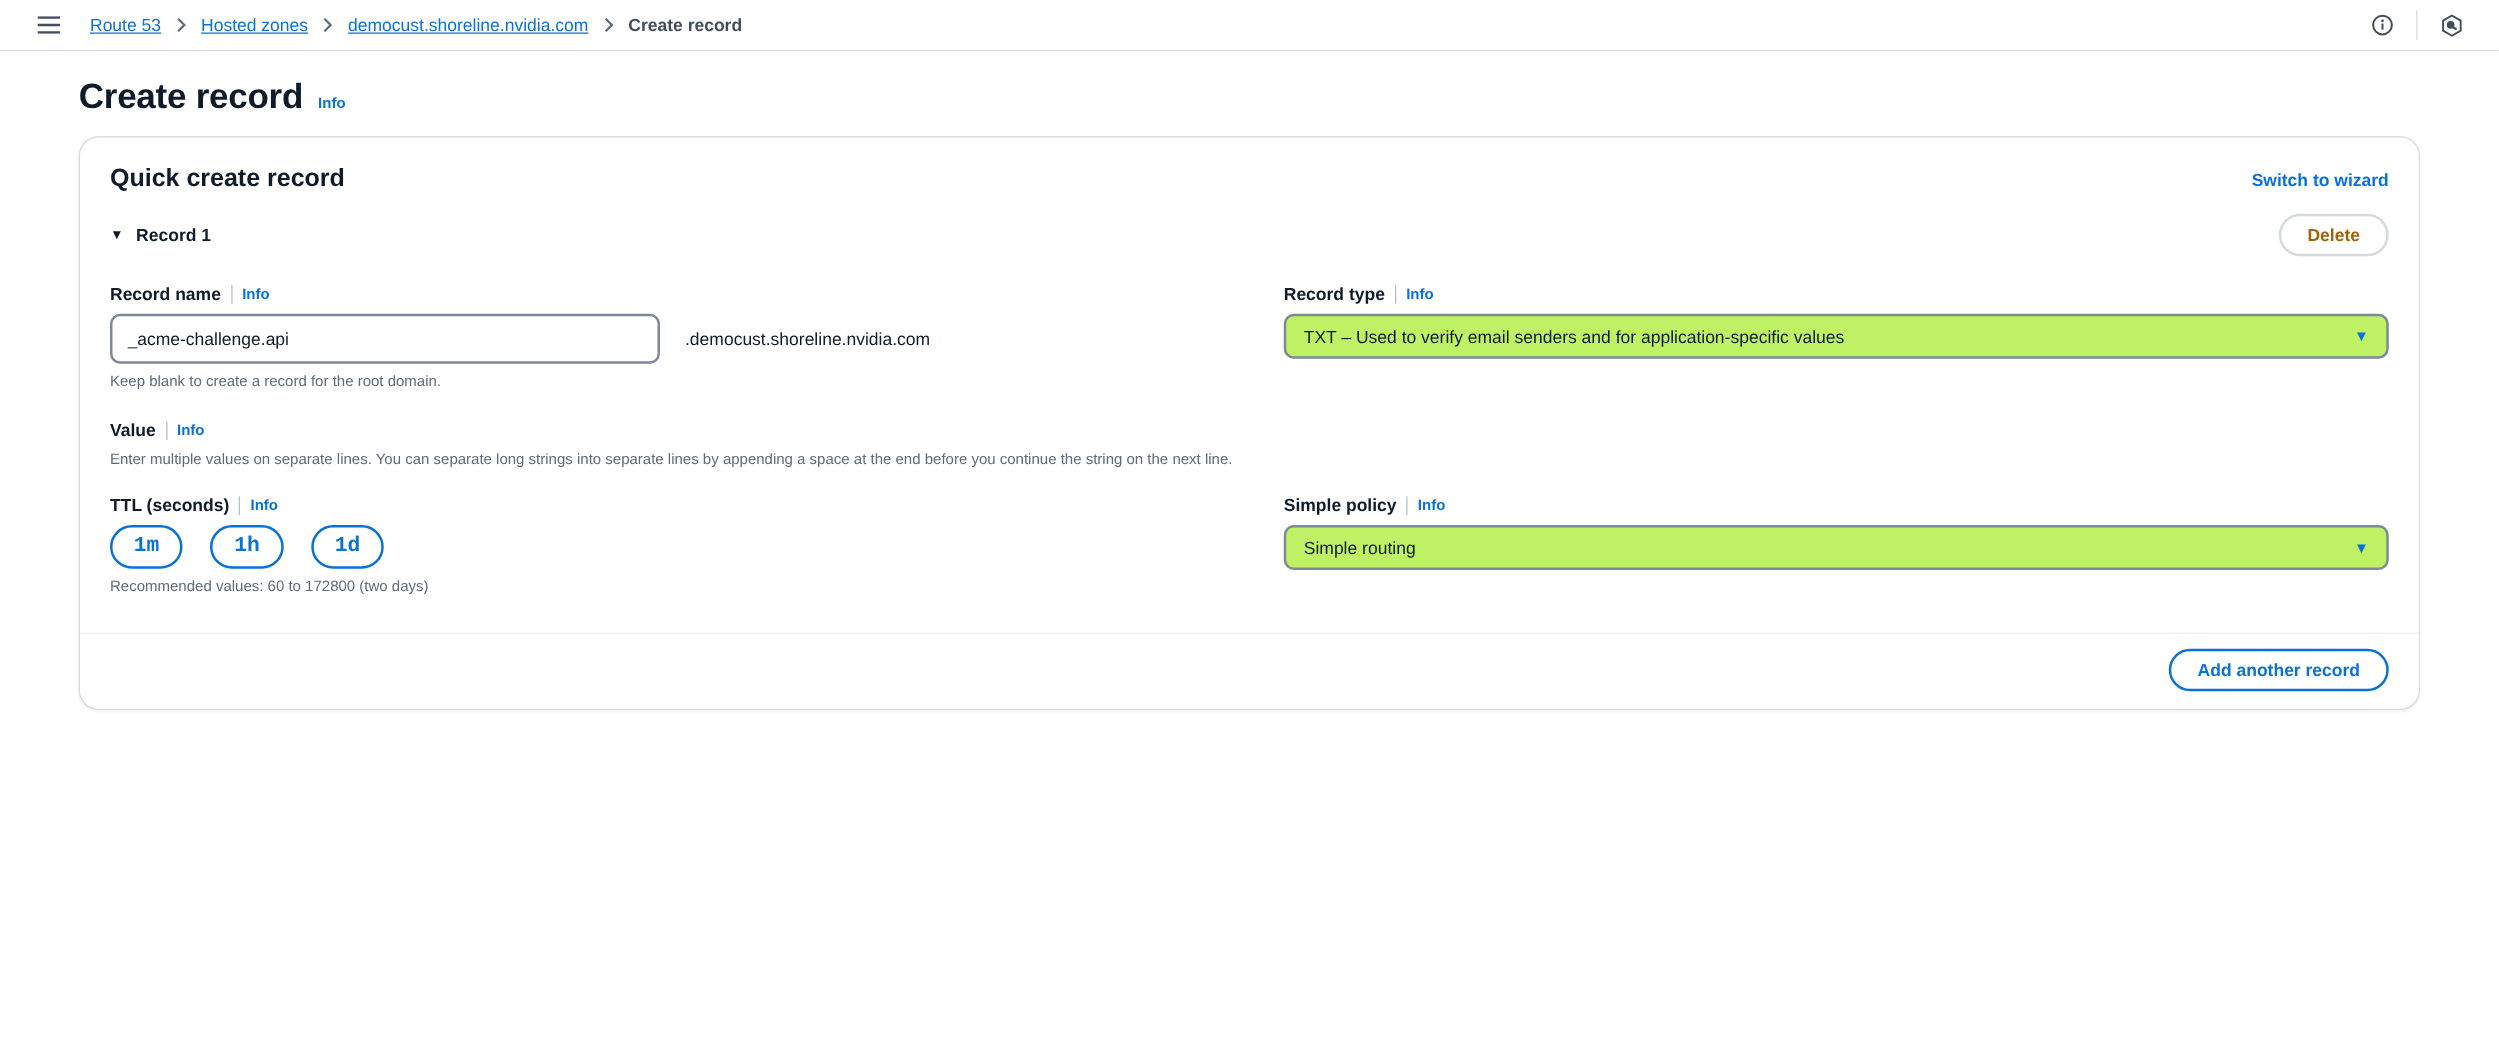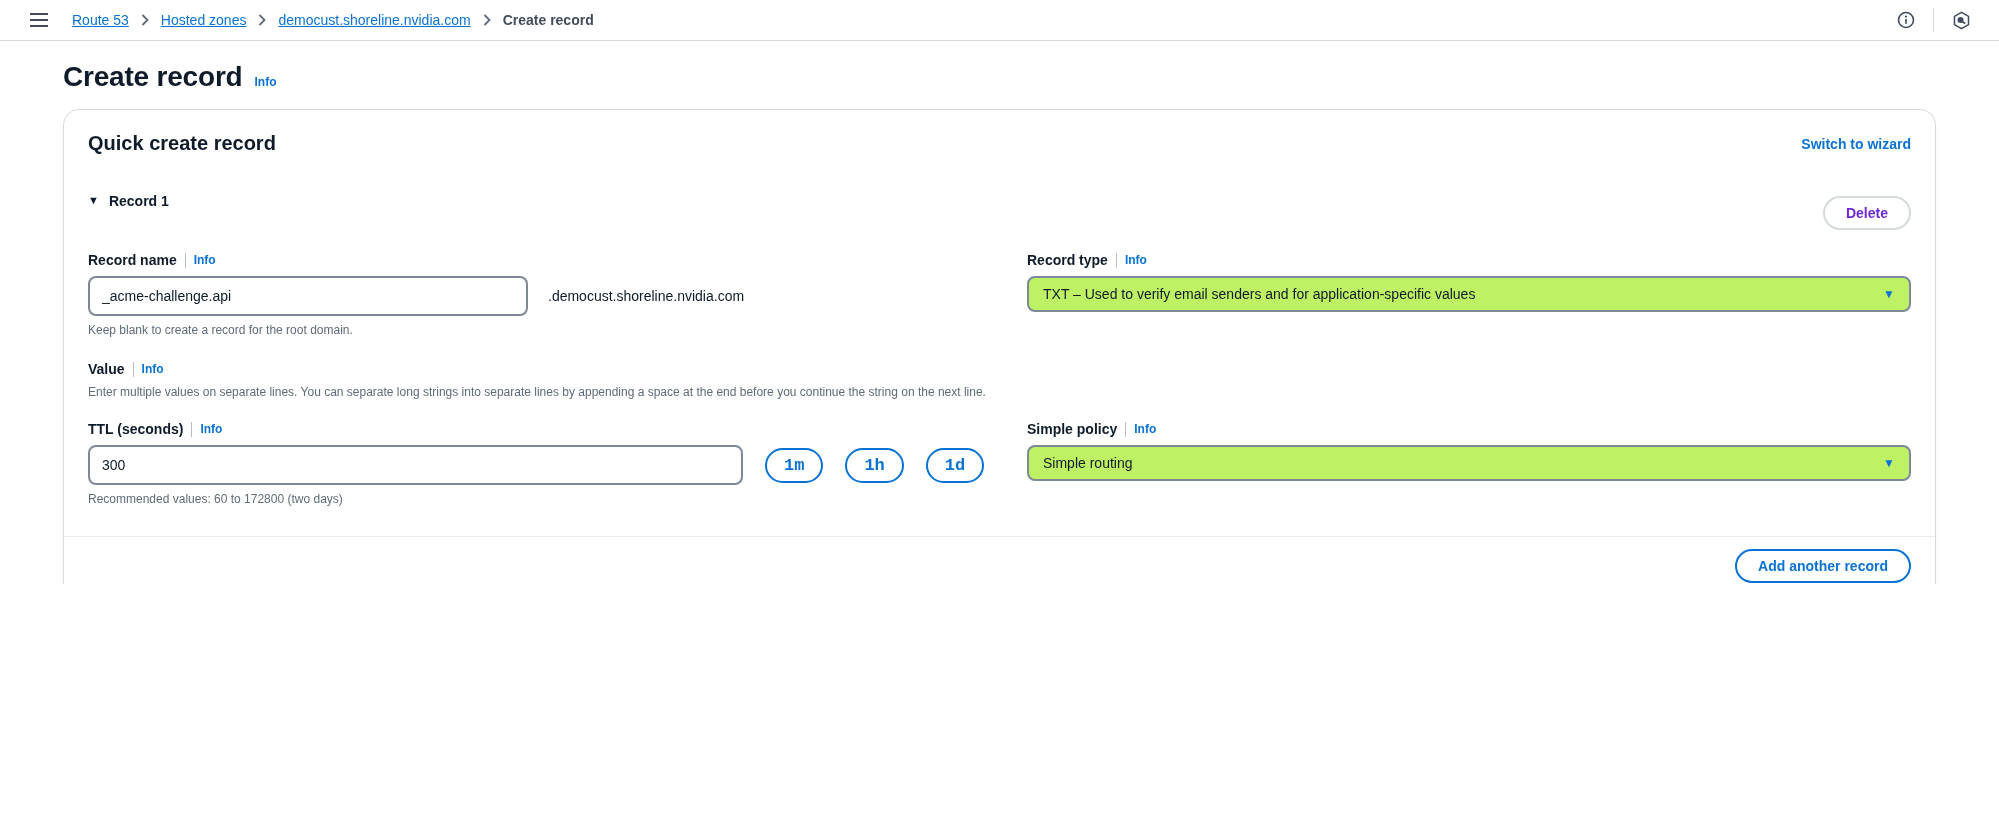--- a/index.html
+++ b/index.html
@@ -40,21 +40,21 @@
   .card-header h2{font-size:20px;font-weight:700;margin:0;}
   .link-bold{color:var(--accent-blue);font-size:14px;font-weight:700;text-decoration:none;cursor:pointer;}
 
   .record-row{display:flex;align-items:center;justify-content:space-between;padding:0 24px;margin-top:12px;}
   .record-toggle{display:flex;align-items:center;gap:10px;cursor:pointer;}
   .caret-down{font-size:11px;color:var(--text-dark);line-height:1;}
   .record-label{font-size:14px;font-weight:700;}
 
   .btn{font-family:inherit;font-size:14px;font-weight:700;border-radius:20px;padding:7px 21px;cursor:pointer;background:#fff;}
   .btn.secondary{border:2px solid var(--accent-blue);color:var(--accent-blue);}
-  .btn.disabled{border:2px solid #d5dbdb;color:#6d28d9;cursor:not-allowed;margin-top:25px;}
+  .btn.disabled{border:2px solid #d5dbdb;color:#a16207;cursor:not-allowed;}
   .btn.primary{border:2px solid var(--primary-button-bg);background:var(--primary-button-bg);color:var(--primary-button-text);}
 
   .grid{display:grid;grid-template-columns:902px 1fr;column-gap:37px;padding:0 24px;margin-top:22px;align-items:start;}
   .label-row{display:flex;align-items:center;margin-bottom:8px;}
   .label{font-size:14px;font-weight:700;}
   .ldiv{width:1px;height:15px;background:#b6bec9;margin:0 8px;}
   .help{font-size:12px;color:var(--text-gray);margin-top:7px;}
 
   input[type=text]{font-family:inherit;font-size:14px;color:var(--text-dark);
     border:2px solid var(--input-border);border-radius:8px;height:36px;padding:18px 12px;background:#fff;}
@@ -204,21 +204,20 @@
       </div>
 
       <div class="grid">
         <div class="field">
           <div class="label-row">
             <span class="label">TTL (seconds)</span>
             <span class="ldiv"></span>
             <a class="info-link">Info</a>
           </div>
           <div class="ttl-inline">
-            <input type="text" class="ttl-input" value="300" style="">
             <button class="pill-sm">1m</button>
             <button class="pill-sm">1h</button>
             <button class="pill-sm">1d</button>
           </div>
           <div class="help">Recommended values: 60 to 172800 (two days)</div>
         </div>
 
         <div class="field">
           <div class="label-row">
             <span class="label">Simple policy</span>

